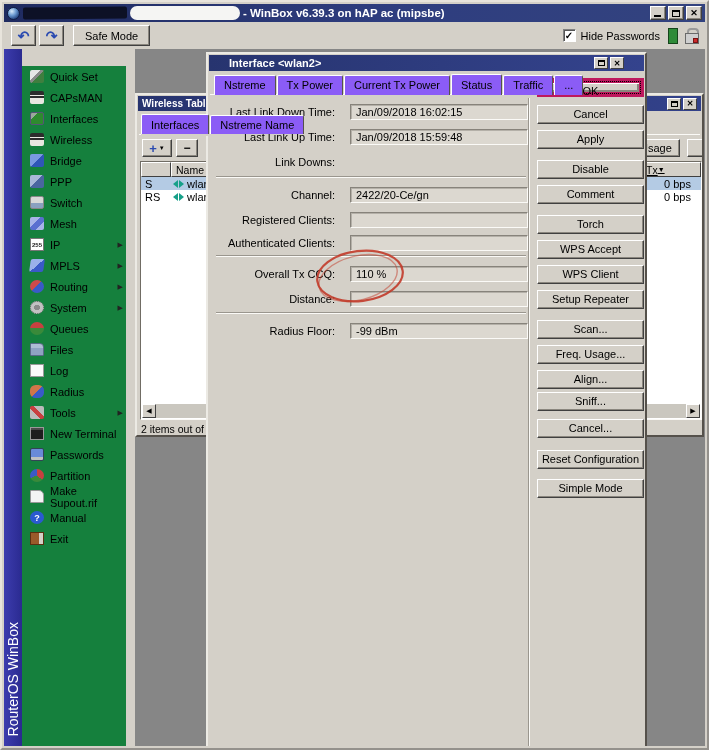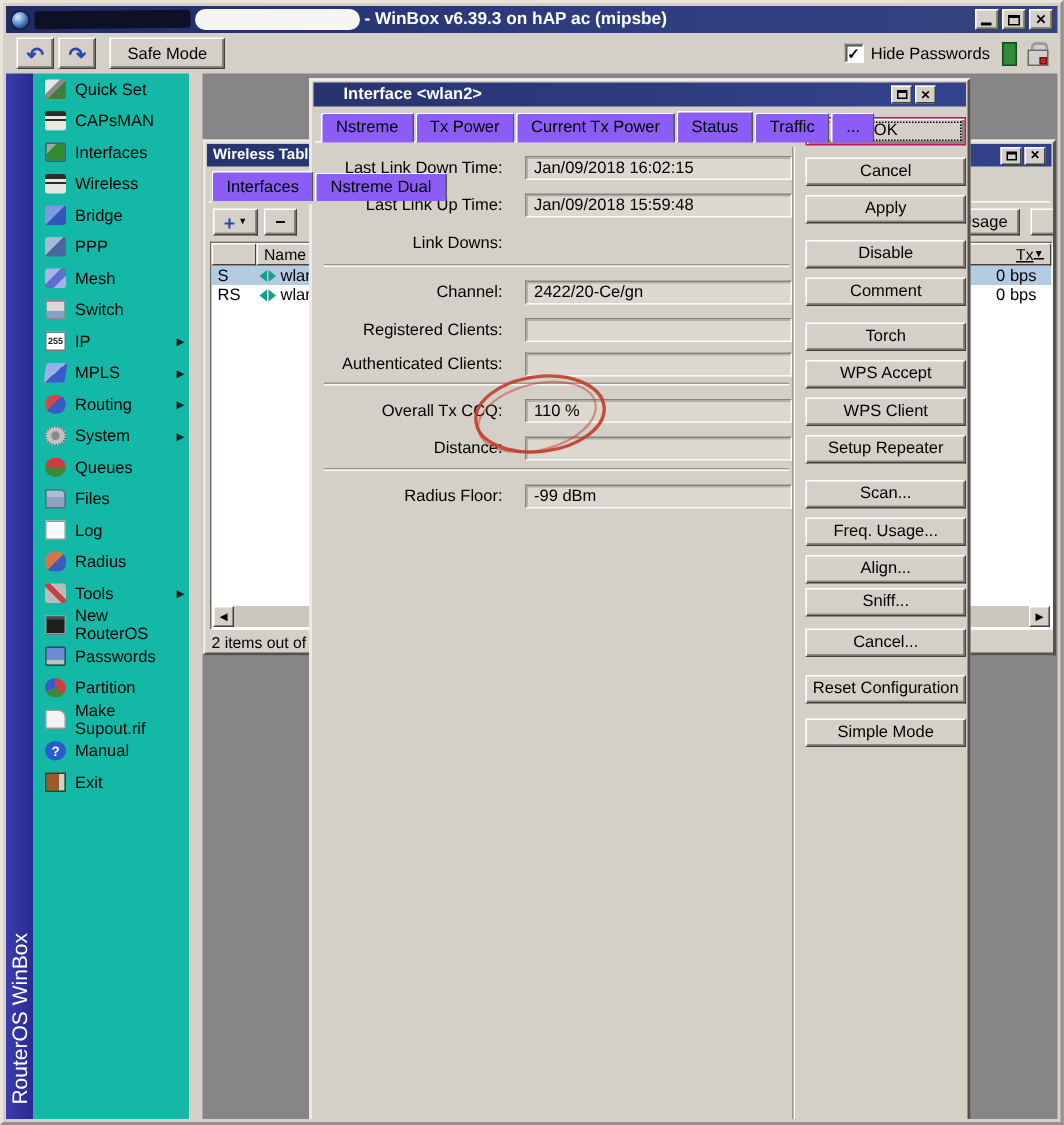--- a/index.html
+++ b/index.html
@@ -48,21 +48,21 @@
   .padlock::after { content: ""; position: absolute; bottom: 0; left: 1px; width: 12px; height: 9px;
                     background: #cfcfcf; border: 1px solid #6a6a6a; }
   .padlock .dot { position: absolute; bottom: 1px; right: 0; width: 5px; height: 5px;
                   background: #cc2a2a; border: 1px solid #7a1212; z-index: 2; }
 
   
   .navstrip { position: absolute; left: 2px; top: 47px; bottom: 2px; width: 18px;
               background: linear-gradient(90deg, #3c3cae, #2a2a90); }
   .brand { position: absolute; bottom: 10px; left: 1px; color: #fff; font-size: 14px;
            writing-mode: vertical-rl; transform: rotate(180deg); white-space: nowrap; }
-  .menu { position: absolute; left: 20px; top: 47px; width: 104px; bottom: 2px; background: #14b8a6; }
+  .menu { position: absolute; left: 20px; top: 64px; width: 104px; bottom: 2px; background: #15803d; }
   .mitem { height: 21px; display: flex; align-items: center; cursor: pointer; padding-right: 3px; }
   .ic { width: 14px; height: 13px; margin: 0 6px 0 8px; flex: none; border-radius: 2px; }
   .sub { margin-left: auto; font-size: 7px; color: #222; }
 
   .ic-quickset   { background: linear-gradient(135deg, #e6e6e6 38%, #8a8a8a 38% 55%, #3f7f3f 55%); }
   .ic-capsman    { background: linear-gradient(180deg, #2c2c2c 28%, #e9e7e1 28% 42%, #2c2c2c 42% 52%, #e9e7e1 52%), none; background-color:#e9e7e1; }
   .ic-interfaces { background: linear-gradient(135deg, #9aa89a 30%, #2e8b2e 30%); border: 1px solid #557; }
   .ic-wireless   { background: linear-gradient(180deg, #2c2c2c 28%, #e9e7e1 28% 42%, #2c2c2c 42% 52%, #e9e7e1 52%); }
   .ic-bridge     { background: linear-gradient(135deg, #7a99e0 50%, #2f56b8 50%); }
   .ic-ppp        { background: linear-gradient(135deg, #a8b8d8 45%, #4a66a0 45%); }
@@ -120,21 +120,21 @@
   .wt-align { position: absolute; left: 550px; top: 44px; width: 77px; }
   .wt-list { position: absolute; left: 3px; top: 66px; width: 562px; height: 259px;
              background: #fff; border: 1px solid #706c64; border-right-color: #fbfaf7;
              border-bottom-color: #fbfaf7; overflow: hidden; }
   .wt-header { display: flex; height: 15px; }
   .hc { background: #d4d0c8; border: 1px solid #404040; border-top-color: #fff;
         border-left-color: #fff; padding: 0 4px; font-size: 10.5px; display: flex;
         align-items: center; cursor: pointer; }
   .hc-flag { width: 30px; flex: none; }
   .hc-name { flex: 1; }
-  .hc-tx { width: 60px; flex: none; justify-content: flex-end; text-decoration: underline; }
+  .hc-tx { width: 60px; flex: none; justify-content: flex-start; text-decoration: underline; }
   .hc .sort { font-size: 7px; }
   .trow { display: flex; height: 13px; align-items: center; cursor: pointer; }
   .trow.sel { background: #b4cbe4; }
   .tc-flag { width: 30px; flex: none; padding-left: 4px; }
   .tc-name { flex: 1; display: flex; align-items: center; white-space: nowrap; overflow: hidden; }
   .tc-tx { width: 60px; flex: none; text-align: right; padding-right: 10px; white-space: nowrap; }
   .wlanic { display: inline-flex; align-items: center; margin: 0 3px 0 2px; }
   .wlanic .l { width: 0; height: 0; border: 4px solid transparent; border-right: 5px solid #17a089; border-left: none; margin-right: 1px; }
   .wlanic .r { width: 0; height: 0; border: 4px solid transparent; border-left: 5px solid #17a089; border-right: none; }
   .wt-hscroll { position: absolute; left: 1px; right: 1px; bottom: 1px; height: 14px;
@@ -159,21 +159,21 @@
           border-color: #87837b #fbfaf7 #fbfaf7 #87837b; box-shadow: inset 1px 1px 0 #b4b0a8;
           padding: 1px 5px 0; white-space: nowrap; overflow: hidden; }
   .fsep { position: absolute; left: 8px; width: 310px; height: 2px;
           border-top: 1px solid #9a968e; border-bottom: 1px solid #fbfaf7; }
   .vsep { position: absolute; left: 320px; top: 44px; bottom: 2px; width: 2px;
           border-left: 1px solid #9a968e; border-right: 1px solid #fbfaf7; }
   .dbtn { position: absolute; left: 329px; width: 107px; height: 19px; background: #d4d0c8;
           border: 1px solid #404040; border-top-color: #fff; border-left-color: #fff;
           box-shadow: inset -1px -1px 0 #8a867e; text-align: center; padding-top: 2px;
           cursor: pointer; }
-  .dbtn.default { border: 1px solid #be185d; box-shadow: inset 1px 1px 0 #fff, inset -2px -2px 0 #8a867e;
+  .dbtn.default { border: 5px solid #be185d; box-shadow: inset 1px 1px 0 #fff, inset -2px -2px 0 #8a867e;
                   outline: 1px dotted #000; outline-offset: -4px; }
   .annotation { position: absolute; left: 102px; top: 192px; width: 102px; height: 62px;
                 z-index: 5; pointer-events: none; }
 </style>
 </head>
 <body>
 
 <div class="app">
 
   <div class="titlebar">
@@ -236,26 +236,26 @@
       </div>
     <div class="mitem">
         <span class="ic ic-bridge"></span>
         <span>Bridge</span>
       </div>
     <div class="mitem">
         <span class="ic ic-ppp"></span>
         <span>PPP</span>
       </div>
     <div class="mitem">
+        <span class="ic ic-switch"></span>
+        <span>Switch</span>
+      </div>
+    <div class="mitem">
         <span class="ic ic-mesh"></span>
         <span>Mesh</span>
-      </div>
-    <div class="mitem">
-        <span class="ic ic-switch"></span>
-        <span>Switch</span>
       </div>
     <div class="mitem">
         <span class="ic ic-ip">255</span>
         <span>IP</span>
         <span class="sub">▶</span>
       </div>
     <div class="mitem">
         <span class="ic ic-mpls"></span>
         <span>MPLS</span>
         <span class="sub">▶</span>
@@ -286,21 +286,21 @@
         <span class="ic ic-radius"></span>
         <span>Radius</span>
       </div>
     <div class="mitem">
         <span class="ic ic-tools"></span>
         <span>Tools</span>
         <span class="sub">▶</span>
       </div>
     <div class="mitem">
         <span class="ic ic-terminal"></span>
-        <span>New RouterOS</span>
+        <span>New Terminal</span>
       </div>
     <div class="mitem">
         <span class="ic ic-metarouter"></span>
         <span>Passwords</span>
       </div>
     <div class="mitem">
         <span class="ic ic-partition"></span>
         <span>Partition</span>
       </div>
     <div class="mitem">
@@ -326,21 +326,21 @@
           <span class="sbtn">
               <span class="smaxbox"></span>
             </span>
           <span class="sbtn">
               <span>✕</span>
             </span>
         </span>
       </div>
       <div class="wt-tabs">
         <span class="tab active">Interfaces</span>
-        <span class="tab">Nstreme Dual</span>
+        <span class="tab">Nstreme Name</span>
       </div>
       <div class="wt-tabline"></div>
       <div class="wt-toolbar">
         <span class="wbtn2 addbtn">
             <span>+</span>
             <span class="dd">▼</span>
           </span>
         <span class="wbtn2 rembtn">
             <span>−</span>
           </span>

